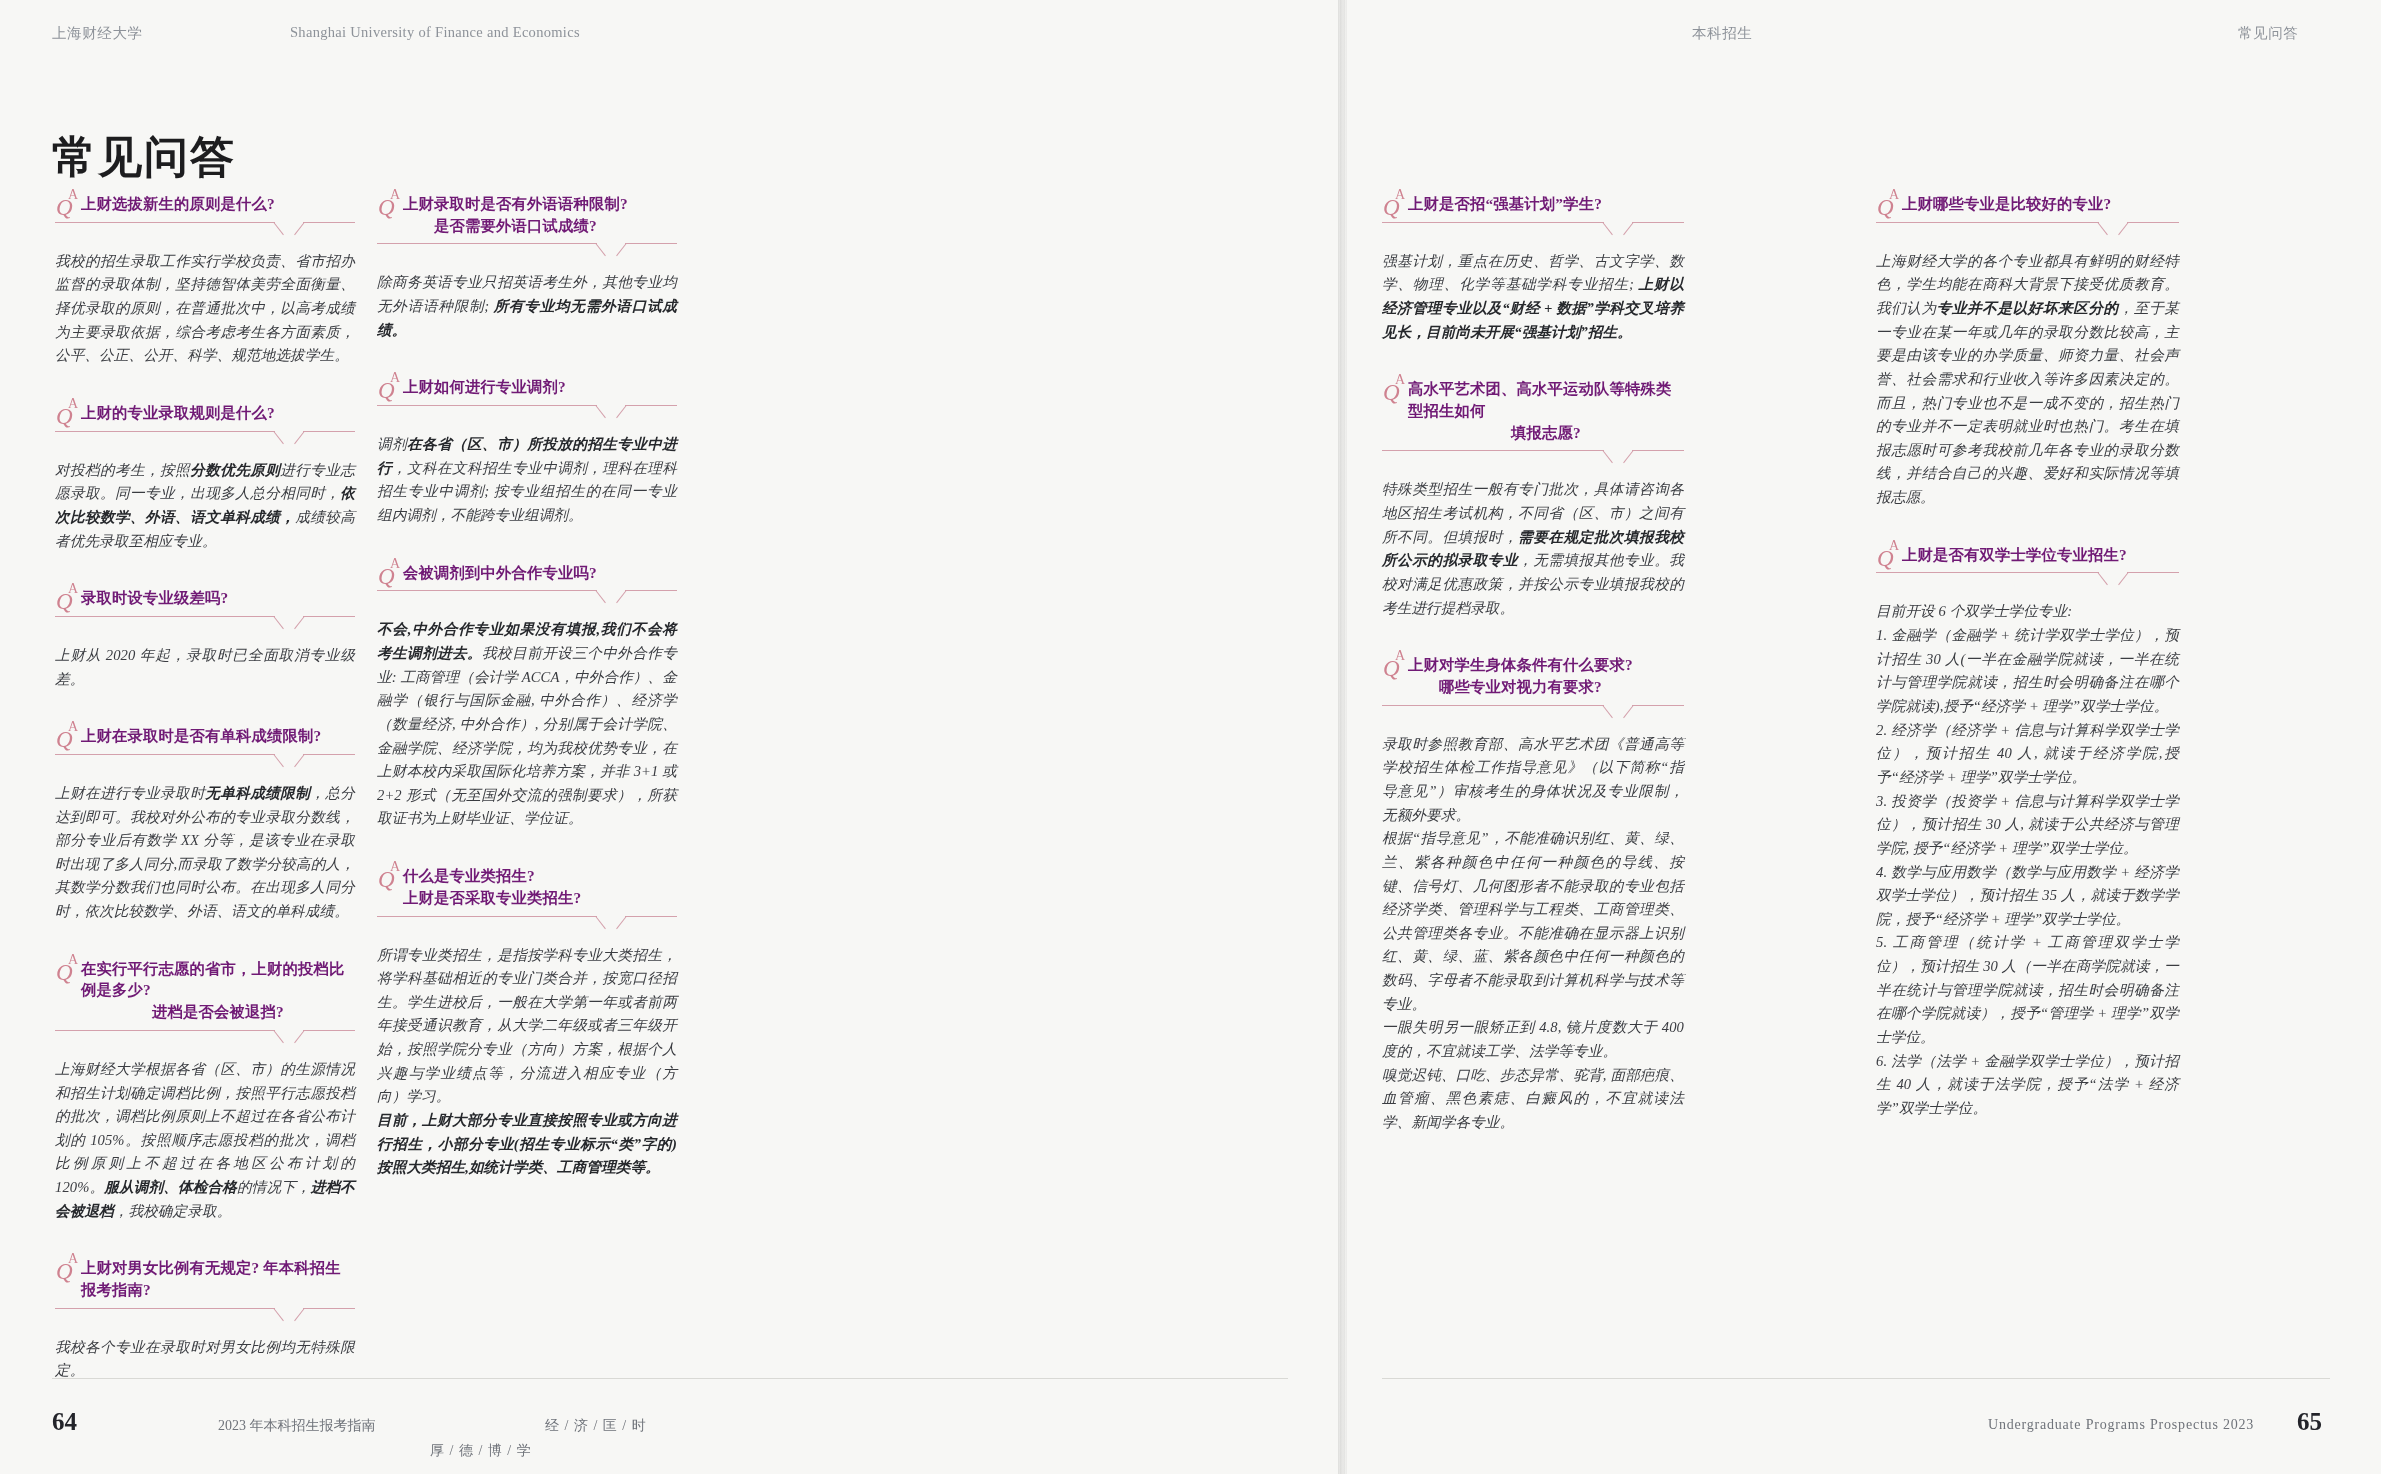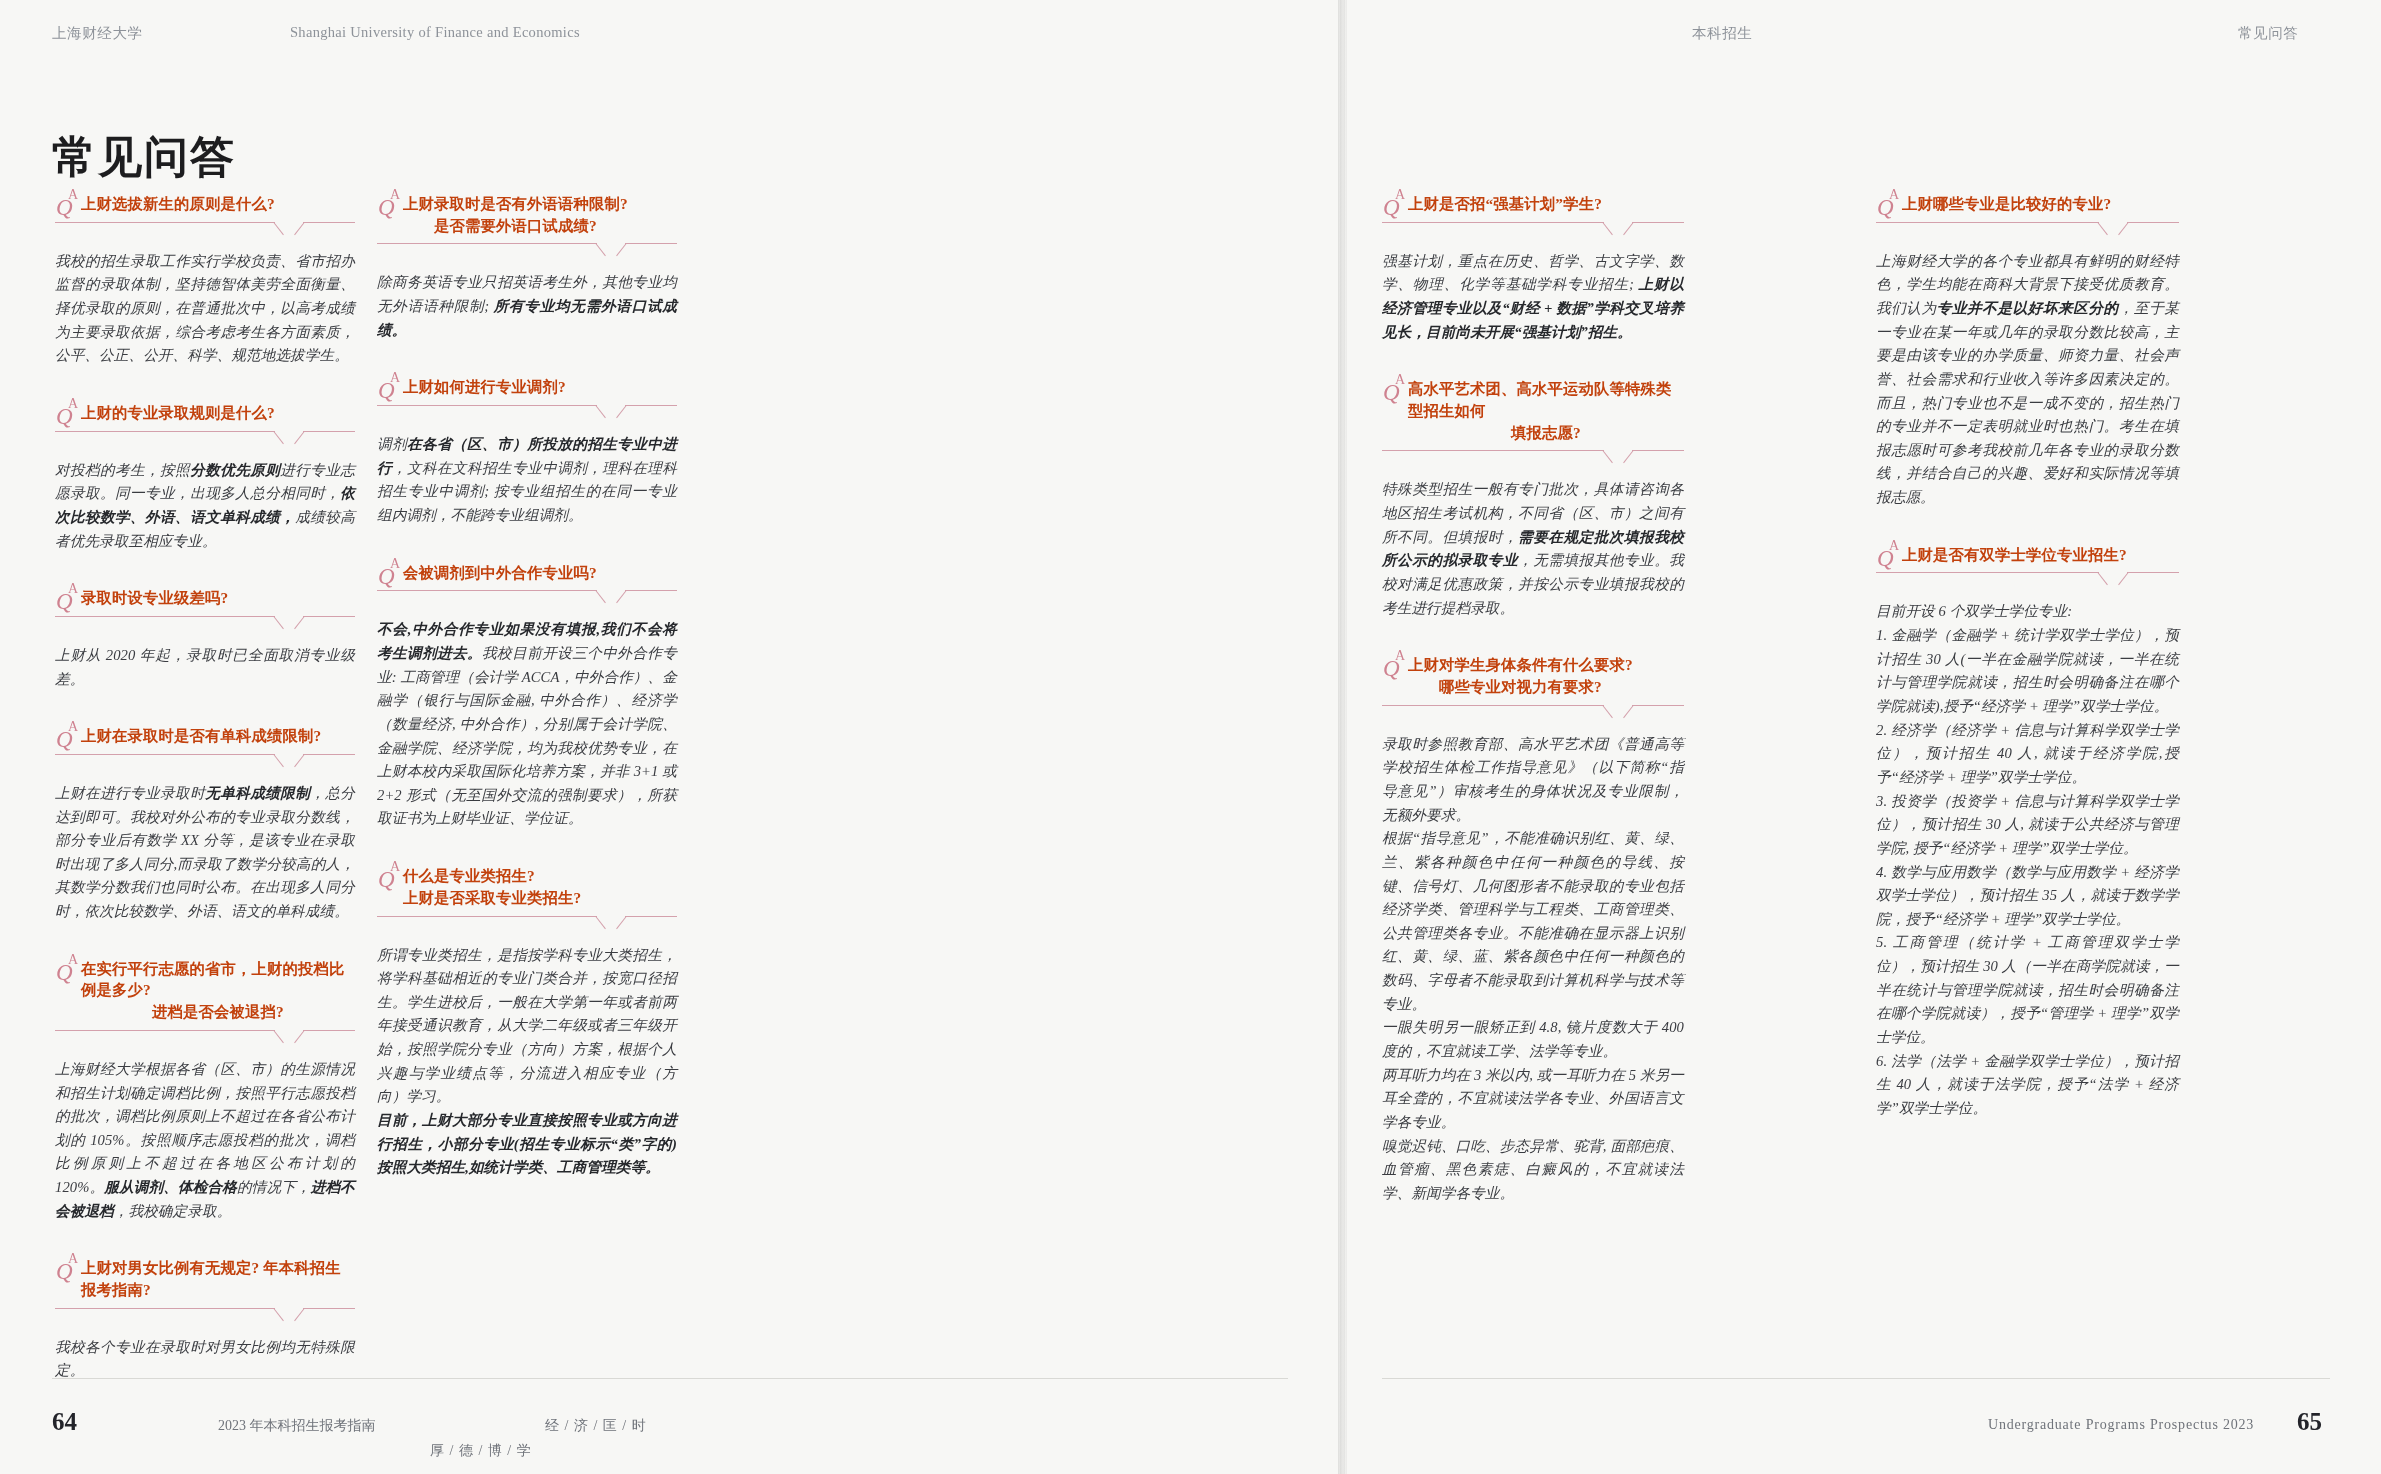--- a/index.html
+++ b/index.html
@@ -112,21 +112,21 @@
     left: 13px;
     top: -1px;
     font-size: 14px;
     font-weight: 400;
   }
 
   .qtext {
     font-size: 15.3px;
     font-weight: bold;
     line-height: 1.42;
-    color: #c2410c;
+    color: #701a75;
     letter-spacing: 0.2px;
   }
   .qtext .line2 { display: block; text-align: center; }
 
   
   .qrule {
     position: relative;
     height: 14px;
     margin-bottom: 14px;
   }
@@ -439,21 +439,20 @@
         </div>
         <div class="qrule">
           <span class="bar"></span>
           <span class="mask"></span>
           <span class="notch"></span>
         </div>
         <div class="atext">
           <p>录取时参照教育部、高水平艺术团《普通高等学校招生体检工作指导意见》（以下简称“指导意见”）审核考生的身体状况及专业限制，无额外要求。</p>
           <p>根据“指导意见”，不能准确识别红、黄、绿、兰、紫各种颜色中任何一种颜色的导线、按键、信号灯、几何图形者不能录取的专业包括经济学类、管理科学与工程类、工商管理类、公共管理类各专业。不能准确在显示器上识别红、黄、绿、蓝、紫各颜色中任何一种颜色的数码、字母者不能录取到计算机科学与技术等专业。</p>
           <p>一眼失明另一眼矫正到 4.8, 镜片度数大于 400 度的，不宜就读工学、法学等专业。</p>
-          <p>两耳听力均在 3 米以内, 或一耳听力在 5 米另一耳全聋的，不宜就读法学各专业、外国语言文学各专业。</p>
           <p>嗅觉迟钝、口吃、步态异常、驼背, 面部疤痕、血管瘤、黑色素痣、白癜风的，不宜就读法学、新闻学各专业。</p>
         </div>
       </div>
     </div>
   <div class="col c4" id="col-c4">
       <div class="faq">
         <div class="qhead">
           <span class="qa-icon">
             <span class="q">Q</span>
             <span class="a">A</span>

